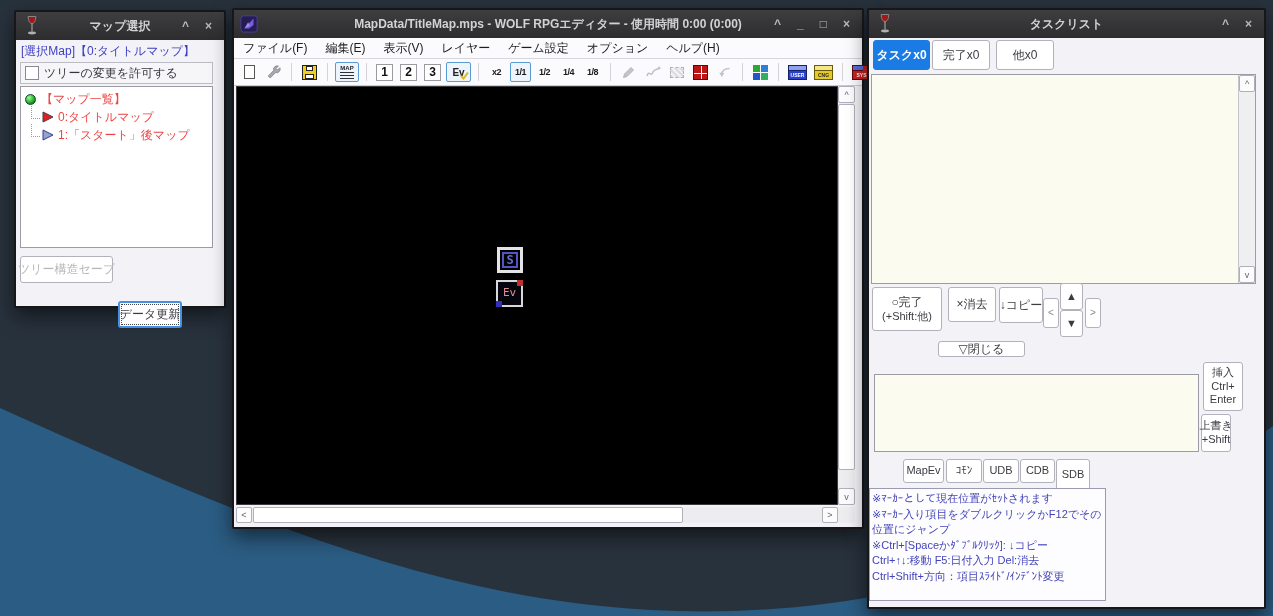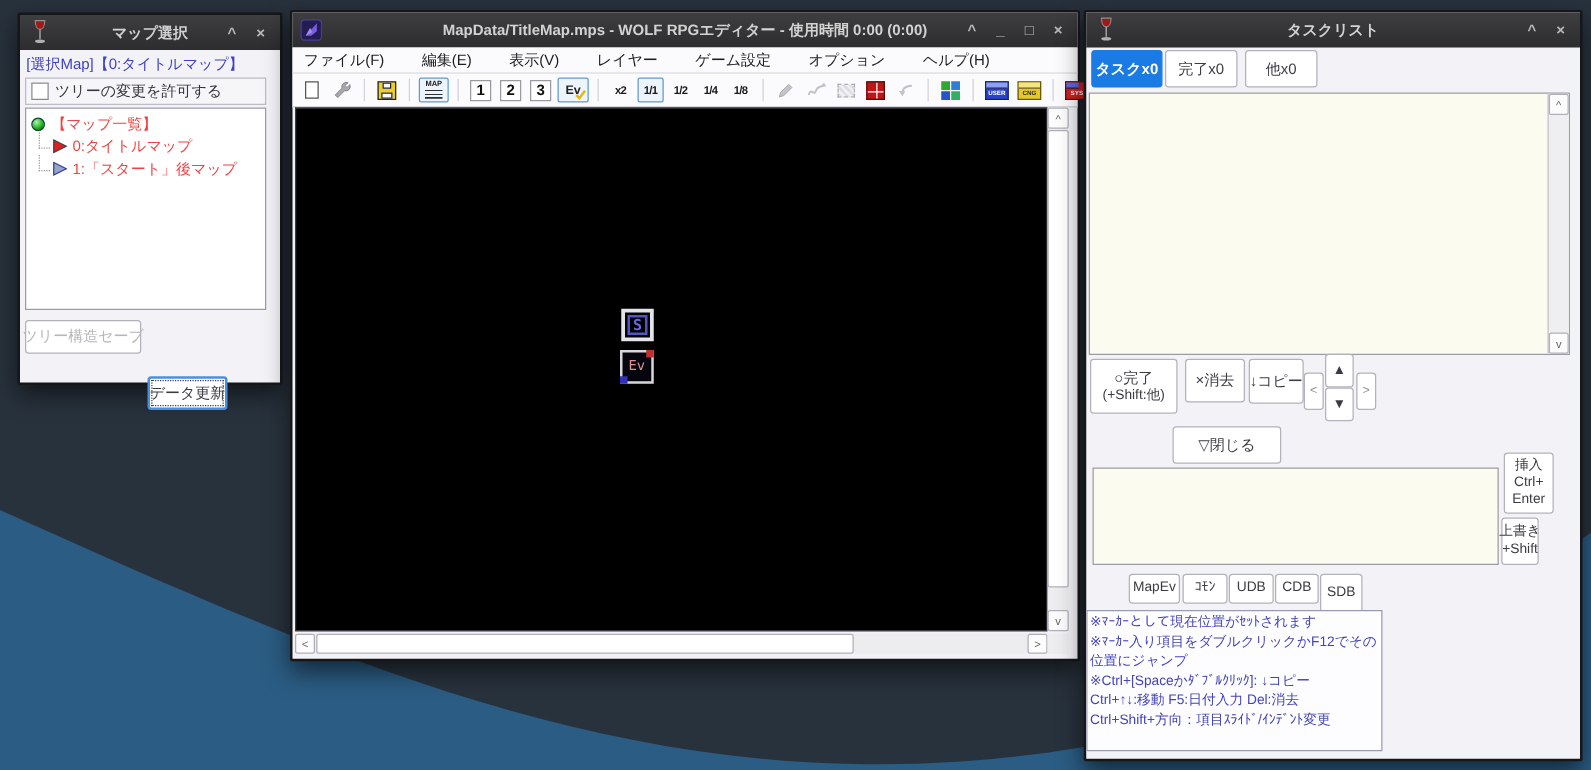--- a/index.html
+++ b/index.html
@@ -18,21 +18,21 @@
   .btn{position:absolute;background:#fff;border:1px solid #b2b2bc;border-radius:3px;color:#3b3b42;
        display:flex;flex-direction:column;align-items:center;justify-content:center;
        font-size:12px;line-height:1.25;text-align:center;box-sizing:border-box;white-space:nowrap;}
   .btn.disabled{color:#b6b6bc;}
   .btn.focused{border:2px solid #4a90e2;outline:1px dotted #444;outline-offset:-4px;}
   .tab-active{background:#1a7be4 !important;border-color:#1a7be4 !important;color:#fff !important;font-weight:bold;}
   .bluetext{color:#4040c2;}
   .panelbox{position:absolute;background:#fff;border:1px solid #9c9ca6;box-sizing:border-box;}
   .cream{background:#fbfbef !important;}
   .treerow{display:flex;align-items:center;height:18px;font-size:12px;color:#ef4444;white-space:nowrap;}
-  .menu{display:flex;align-items:center;gap:30px;padding-left:9px;font-size:12px;color:#1d1d22;
+  .menu{display:flex;align-items:center;gap:18px;padding-left:9px;font-size:12px;color:#1d1d22;
         background:#fbfbfd;border-bottom:1px solid #d6d6dc;box-sizing:border-box;}
   .menu span{cursor:default;}
   .toolbar{display:flex;align-items:center;padding-left:5px;gap:3px;background:#fbfbfd;
            border-bottom:1px solid #cacace;box-sizing:border-box;}
   .ti{width:21px;height:20px;display:flex;align-items:center;justify-content:center;
       position:relative;flex:0 0 auto;box-sizing:border-box;}
   .ti.on{border:1px solid #5b9bd5;border-radius:2px;background:#eef4fc;}
   .sep{width:1px;height:18px;background:#d2d2d8;margin:0 4px;flex:0 0 auto;}
   .digitbox{width:15px;height:15px;border:1px solid #9a9aa0;display:flex;align-items:center;
             justify-content:center;font-weight:bold;font-size:12px;color:#111;background:#fff;}
@@ -343,21 +343,21 @@
       <div class="btn" style="left:191px;top:245px;width:23px;height:27px;font-size:11px;">
         <span>▲</span>
       </div>
       <div class="btn" style="left:191px;top:272px;width:23px;height:27px;font-size:11px;">
         <span>▼</span>
       </div>
       <div class="btn" style="left:216px;top:260px;width:16px;height:30px;font-size:10px;color:#8a8a92;">
         <span>&gt;</span>
       </div>
 
-      <div class="btn" style="left:69px;top:303px;width:87px;height:30px;">
+      <div class="btn" style="left:69px;top:303px;width:87px;height:16px;">
         <span>▽閉じる</span>
       </div>
 
       <div class="panelbox cream" style="left:5px;top:336px;width:325px;height:78px;"></div>
 
       <div class="btn" style="left:334px;top:324px;width:40px;height:49px;font-size:11px;">
         <span>挿入</span>
         <span>Ctrl+</span>
         <span>Enter</span>
       </div>

